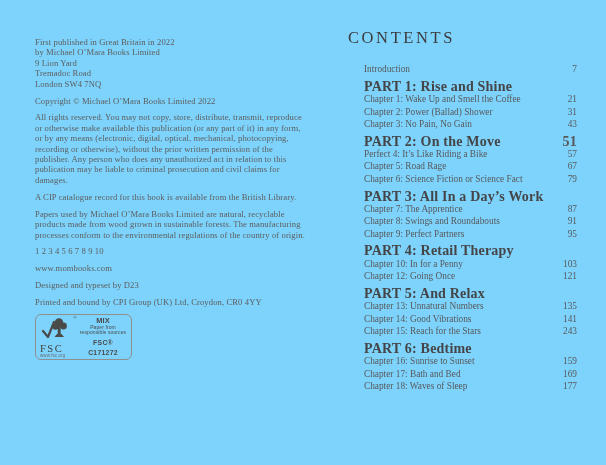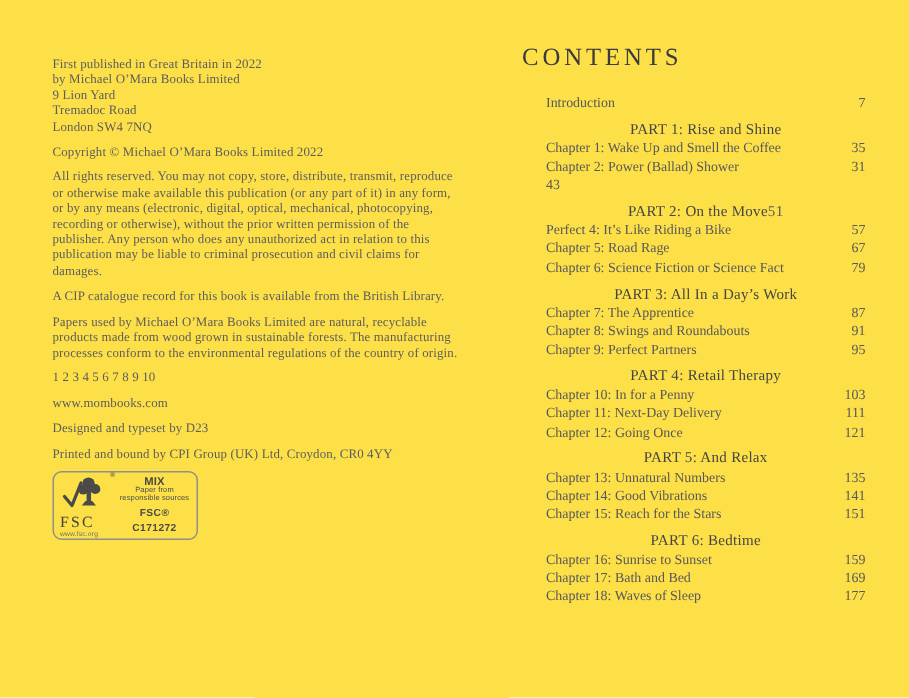--- a/index.html
+++ b/index.html
@@ -1,17 +1,17 @@
 <!DOCTYPE html>
 <html><head>
 <meta charset="utf-8">
 <style>
   html,body{margin:0;padding:0;background:#ffffff;}
   .spread{
-    position:relative;width:606px;height:465px;background:#fde047;overflow:hidden;
+    position:relative;width:606px;height:465px;background:#7dd3fc;overflow:hidden;
     font-family:"Liberation Serif", serif;
   }
   
   .left-page{
     position:absolute;left:35px;top:37px;width:270px;
     color:#5d5d5d;font-size:8.6px;line-height:10.4px;letter-spacing:0.1px;
   }
   .left-page p{margin:0 0 6.5px 0;}
   .addr-line{display:block;}
   
@@ -33,21 +33,21 @@
   }
   .toc-heading{
     margin:0 0 15px 0;font-size:16.5px;font-weight:normal;
     letter-spacing:2.6px;color:#3b3b3d;
   }
   .toc-row{
     display:flex;justify-content:space-between;align-items:baseline;
     font-size:9.3px;line-height:12.35px;margin-left:16px;
   }
   .toc-row .toc-page{color:#58585a;}
-  .toc-row.part{font-weight:normal;color:#454547;margin-top:5.5px;font-size:10px;letter-spacing:0.2px;justify-content:center;}
+  .toc-row.part{font-weight:bold;color:#454547;margin-top:5.5px;font-size:14px;letter-spacing:0.2px;}
 </style>
 </head>
 <body>
 
 <div class="spread">
 
   <div class="left-page">
     <p>
       <span class="addr-line">First published in Great Britain in 2022</span>
       <span class="addr-line">by Michael O’Mara Books Limited</span>
@@ -94,27 +94,28 @@
       <span>Introduction</span>
       <span class="toc-page">7</span>
     </div>
 
     <div class="toc-row part">
       <span>PART 1: Rise and Shine</span>
       <span class="toc-page"></span>
     </div>
     <div class="toc-row">
       <span>Chapter 1: Wake Up and Smell the Coffee</span>
-      <span class="toc-page">35</span>
+      <span class="toc-page">21</span>
     </div>
     <div class="toc-row">
       <span>Chapter 2: Power (Ballad) Shower</span>
       <span class="toc-page">31</span>
     </div>
     <div class="toc-row">
+      <span>Chapter 3: No Pain, No Gain</span>
       <span class="toc-page">43</span>
     </div>
 
     <div class="toc-row part">
       <span>PART 2: On the Move</span>
       <span class="toc-page">51</span>
     </div>
     <div class="toc-row">
       <span>Perfect 4: It’s Like Riding a Bike</span>
       <span class="toc-page">57</span>
@@ -147,43 +148,39 @@
 
     <div class="toc-row part">
       <span>PART 4: Retail Therapy</span>
       <span class="toc-page"></span>
     </div>
     <div class="toc-row">
       <span>Chapter 10: In for a Penny</span>
       <span class="toc-page">103</span>
     </div>
     <div class="toc-row">
-      <span>Chapter 11: Next-Day Delivery</span>
-      <span class="toc-page">111</span>
-    </div>
-    <div class="toc-row">
       <span>Chapter 12: Going Once</span>
       <span class="toc-page">121</span>
     </div>
 
     <div class="toc-row part">
       <span>PART 5: And Relax</span>
       <span class="toc-page"></span>
     </div>
     <div class="toc-row">
       <span>Chapter 13: Unnatural Numbers</span>
       <span class="toc-page">135</span>
     </div>
     <div class="toc-row">
       <span>Chapter 14: Good Vibrations</span>
       <span class="toc-page">141</span>
     </div>
     <div class="toc-row">
       <span>Chapter 15: Reach for the Stars</span>
-      <span class="toc-page">151</span>
+      <span class="toc-page">243</span>
     </div>
 
     <div class="toc-row part">
       <span>PART 6: Bedtime</span>
       <span class="toc-page"></span>
     </div>
     <div class="toc-row">
       <span>Chapter 16: Sunrise to Sunset</span>
       <span class="toc-page">159</span>
     </div>

